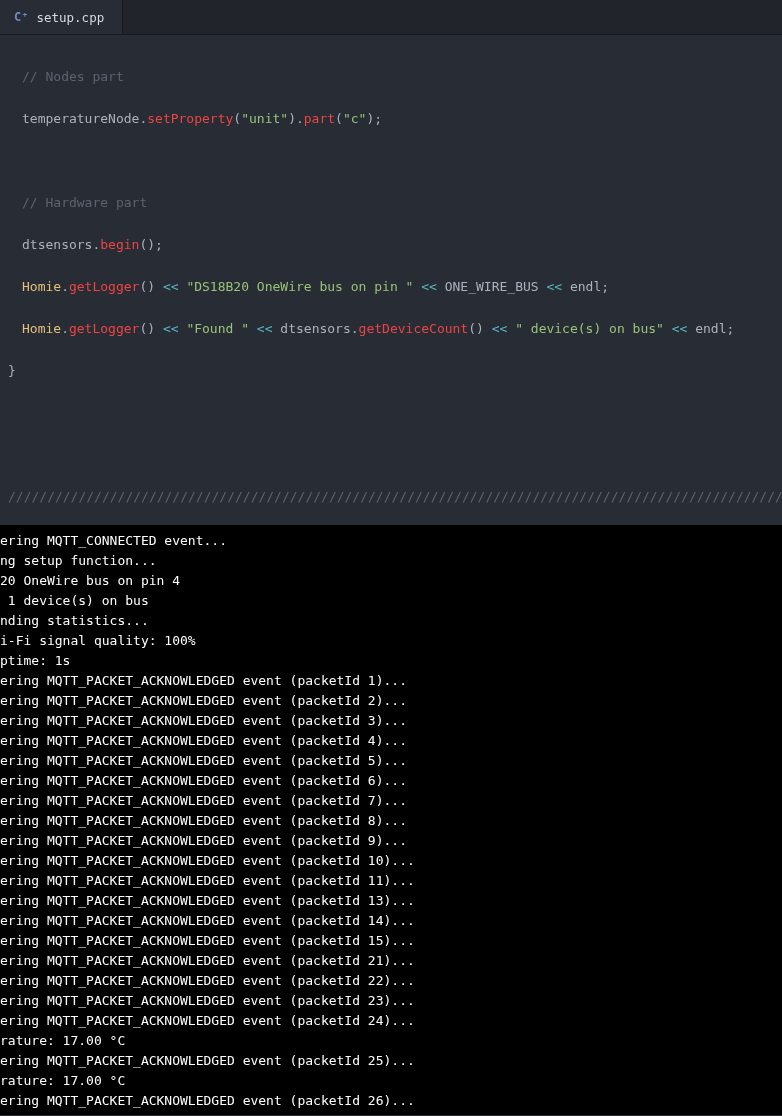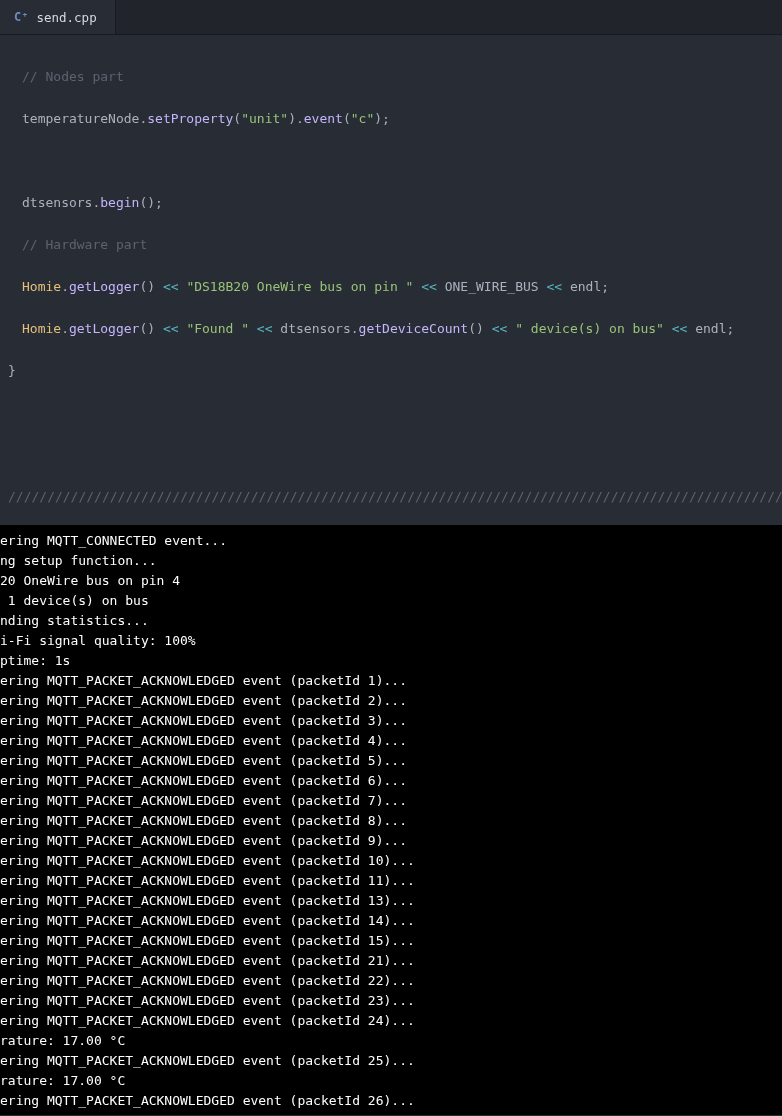--- a/index.html
+++ b/index.html
@@ -42,21 +42,21 @@
     height: 490px;
     background: #282c34;
   }
   .line { height: 21px; }
   .indent { display:inline-block; }
   .i1 { width: 14px; }
 
   .c-comment { color: #5c6370; }
   .c-ident   { color: #abb2bf; margin-top: 16px; }
   .c-punct   { color: #abb2bf; }
-  .c-method  { color: #c4b5fd; }
+  .c-method  { color: #ef4444; }
   .c-string  { color: #98c379; }
   .c-op      { color: #56b6c2; }
   .c-class   { color: #e5c07b; text-align: right; }
 
   .terminal {
     background: #000;
     color: #fff;
     font-family: "Menlo", "Consolas", "DejaVu Sans Mono", monospace;
     font-size: 13px;
     line-height: 20px;
@@ -66,30 +66,30 @@
     white-space: pre;
   }
   .tline { height: 20px; }
 </style>
 </head>
 <body>
 
 <div class="tab-bar">
   <div class="tab">
     <span class="cpp-icon">C⁺</span>
-    <span>send.cpp</span>
+    <span>setup.cpp</span>
   </div>
 </div>
 
 <div class="editor">
 <div class="line"><span class="i1 indent"></span><span class="c-comment">// Nodes part</span></div>
-<div class="line"><span class="i1 indent"></span><span class="c-ident">temperatureNode</span><span class="c-punct">.</span><span class="c-method">setProperty</span><span class="c-punct">(</span><span class="c-string">"unit"</span><span class="c-punct">).</span><span class="c-method">event</span><span class="c-punct">(</span><span class="c-string">"c"</span><span class="c-punct">);</span></div>
+<div class="line"><span class="i1 indent"></span><span class="c-ident">temperatureNode</span><span class="c-punct">.</span><span class="c-method">setProperty</span><span class="c-punct">(</span><span class="c-string">"unit"</span><span class="c-punct">).</span><span class="c-method">part</span><span class="c-punct">(</span><span class="c-string">"c"</span><span class="c-punct">);</span></div>
 <div class="line"></div>
+<div class="line"><span class="i1 indent"></span><span class="c-comment">// Hardware part</span></div>
 <div class="line"><span class="i1 indent"></span><span class="c-ident">dtsensors</span><span class="c-punct">.</span><span class="c-method">begin</span><span class="c-punct">();</span></div>
-<div class="line"><span class="i1 indent"></span><span class="c-comment">// Hardware part</span></div>
 <div class="line"><span class="i1 indent"></span><span class="c-class">Homie</span><span class="c-punct">.</span><span class="c-method">getLogger</span><span class="c-punct">() </span><span class="c-op">&lt;&lt;</span><span class="c-punct"> </span><span class="c-string">"DS18B20 OneWire bus on pin "</span><span class="c-punct"> </span><span class="c-op">&lt;&lt;</span><span class="c-punct"> </span><span class="c-ident">ONE_WIRE_BUS</span><span class="c-punct"> </span><span class="c-op">&lt;&lt;</span><span class="c-punct"> </span><span class="c-ident">endl</span><span class="c-punct">;</span></div>
 <div class="line"><span class="i1 indent"></span><span class="c-class">Homie</span><span class="c-punct">.</span><span class="c-method">getLogger</span><span class="c-punct">() </span><span class="c-op">&lt;&lt;</span><span class="c-punct"> </span><span class="c-string">"Found "</span><span class="c-punct"> </span><span class="c-op">&lt;&lt;</span><span class="c-punct"> </span><span class="c-ident">dtsensors</span><span class="c-punct">.</span><span class="c-method">getDeviceCount</span><span class="c-punct">() </span><span class="c-op">&lt;&lt;</span><span class="c-punct"> </span><span class="c-string">" device(s) on bus"</span><span class="c-punct"> </span><span class="c-op">&lt;&lt;</span><span class="c-punct"> </span><span class="c-ident">endl</span><span class="c-punct">;</span></div>
 <div class="line"><span class="c-punct">}</span></div>
 <div class="line"></div>
 <div class="line"></div>
 <div class="line"><span class="c-comment">//////////////////////////////////////////////////////////////////////////////////////////////////////////////</span></div>
 
 
 
 

